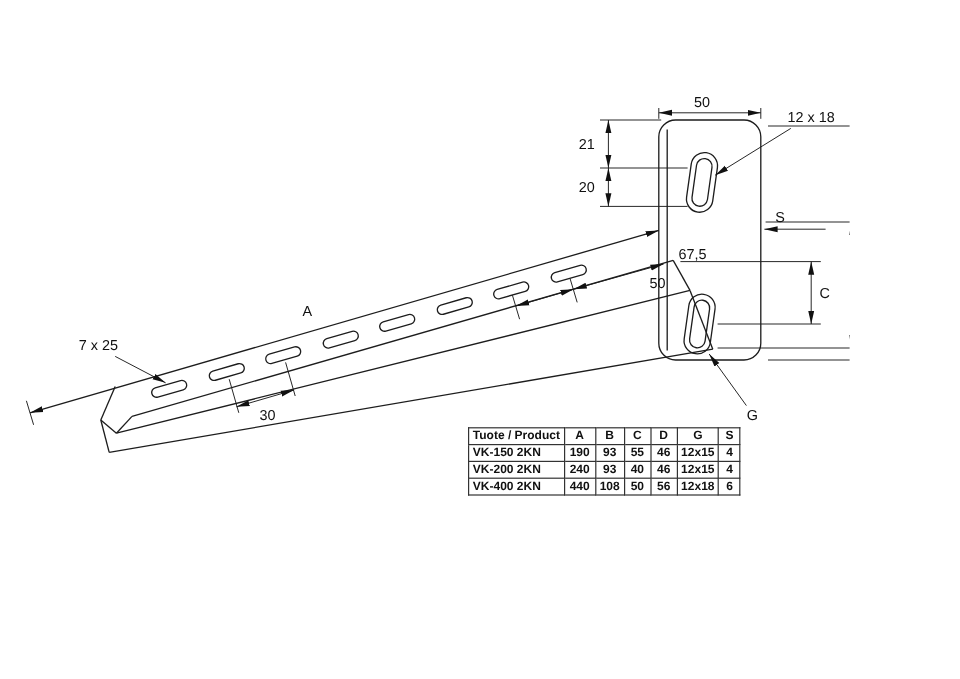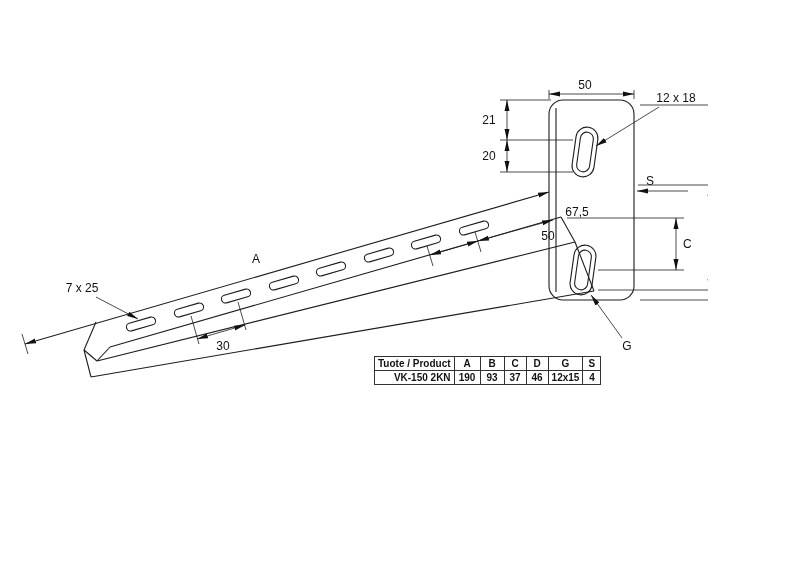--- a/index.html
+++ b/index.html
@@ -5,29 +5,29 @@
   html,body{margin:0;padding:0;background:#fff;}
   .canvas{
     position:relative;width:708px;height:566px;background:#ffffff;
     font-family:"Liberation Sans",sans-serif;overflow:hidden;
   }
   .canvas svg{position:absolute;left:0;top:0;}
   .ln{stroke:#1d1d1d;stroke-width:1.1;fill:none;}
   .thin{stroke:#1d1d1d;stroke-width:0.8;fill:none;}
   .dimtext{font-size:12px;fill:#111;}
   .dim-table{
-    position:absolute;left:374px;top:356px;
+    position:absolute;left:390px;top:356px;
     border-collapse:collapse;font-size:10px;color:#111;background:#fff;
   }
   .dim-table th,.dim-table td{
     border:1px solid #333;padding:0 3px;height:13px;line-height:13px;
     text-align:center;white-space:nowrap;font-weight:bold;
   }
   .dim-table th{font-weight:bold;font-size:10px;}
-  .dim-table td.prod{font-weight:bold;text-align:right;}
+  .dim-table td.prod{font-weight:bold;text-align:left;}
 </style>
 </head>
 <body>
 
 <div class="canvas">
 
   <svg width="800" height="566" viewBox="0 0 800 566">
     <defs>
       <marker id="arr" viewBox="0 0 12 8" refX="11" refY="4" markerWidth="12" markerHeight="8" markerUnits="userSpaceOnUse" orient="auto-start-reverse">
         <path d="M11,4 L0,1.5 L0,6.5 z" fill="#111"></path>
@@ -177,21 +177,39 @@
         <th>D</th>
         <th>G</th>
         <th>S</th>
       </tr>
     </thead>
     <tbody>
       <tr>
         <td class="prod">VK-150 2KN</td>
         <td>190</td>
         <td>93</td>
-        <td>37</td>
+        <td>55</td>
         <td>46</td>
         <td>12x15</td>
         <td>4</td>
       </tr>
+      <tr>
+        <td class="prod">VK-200 2KN</td>
+        <td>240</td>
+        <td>93</td>
+        <td>40</td>
+        <td>46</td>
+        <td>12x15</td>
+        <td>4</td>
+      </tr>
+      <tr>
+        <td class="prod">VK-400 2KN</td>
+        <td>440</td>
+        <td>108</td>
+        <td>50</td>
+        <td>56</td>
+        <td>12x18</td>
+        <td>6</td>
+      </tr>
     </tbody>
   </table>
 
 </div>
 
 </body></html>

